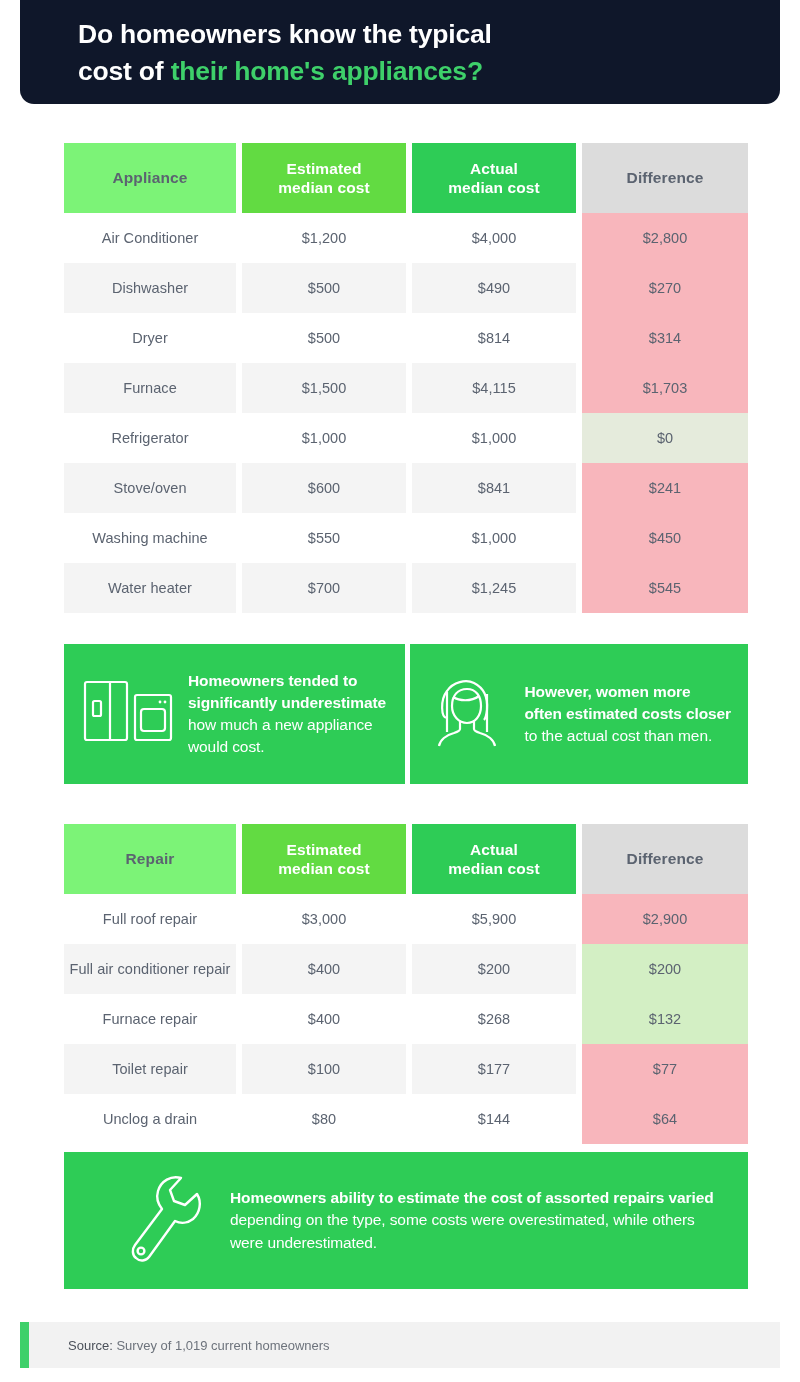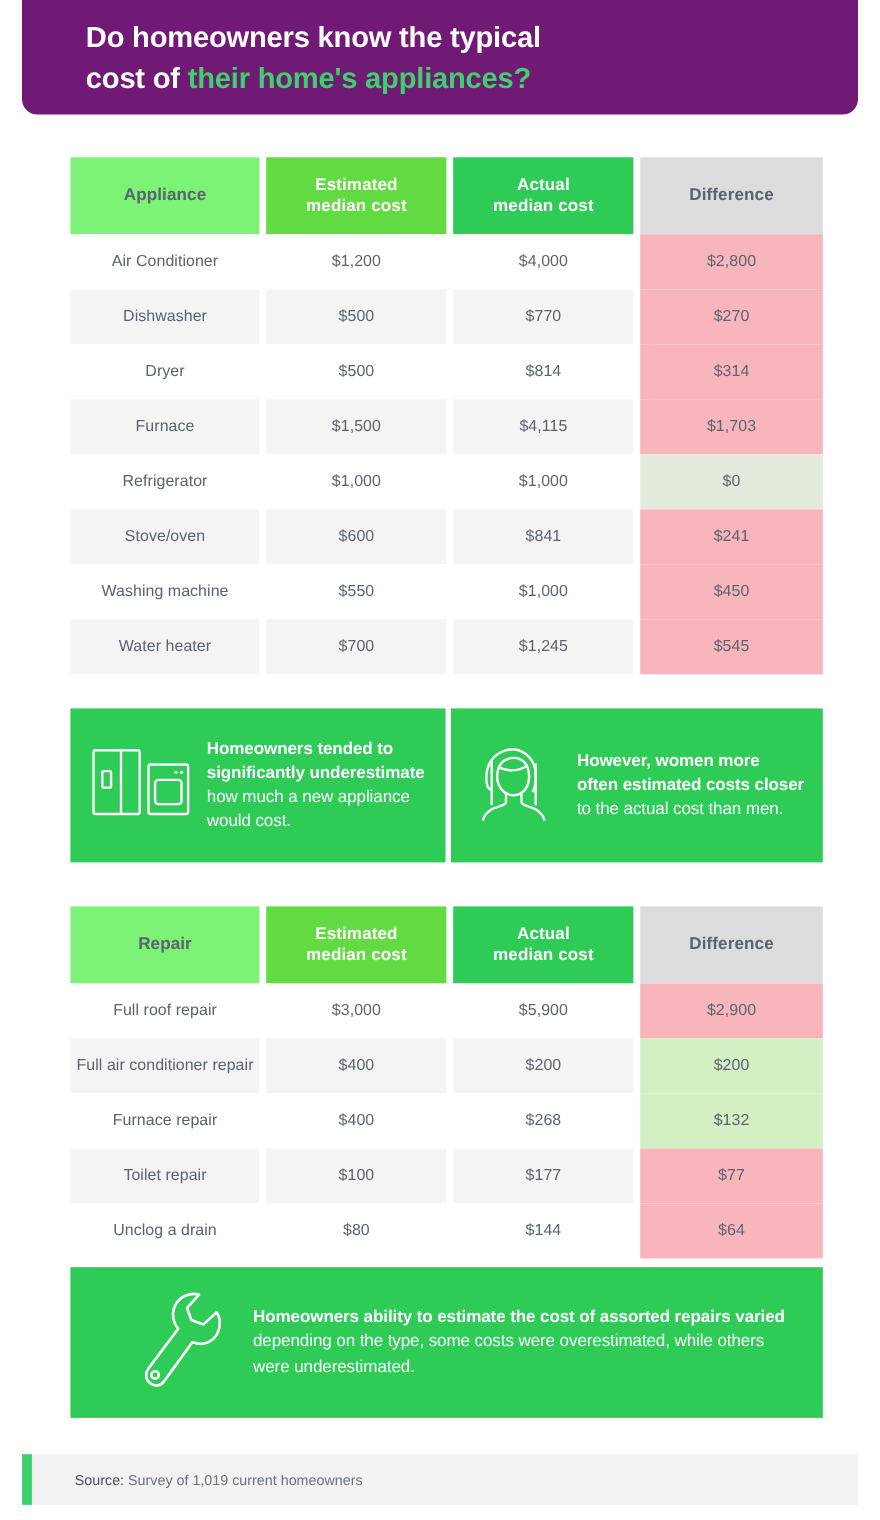--- a/index.html
+++ b/index.html
@@ -9,21 +9,21 @@
     background: #ffffff;
     font-family: "Liberation Sans", sans-serif;
   }
   .page { position: relative; width: 800px; height: 1382px; overflow: hidden; }
 
   
   .title-banner {
     position: absolute;
     left: 20px; top: 0;
     width: 760px; height: 104px;
-    background: #701a75;
+    background: #0f172a;
     border-radius: 0 0 14px 14px;
     padding: 16px 0 0 58px;
   }
   .title-text {
     font-size: 26.5px;
     font-weight: bold;
     line-height: 1.38;
     color: #ffffff;
     letter-spacing: -0.2px;
   }
@@ -150,21 +150,21 @@
           <td class="spacer-col"></td>
           <td>$4,000</td>
           <td class="spacer-col"></td>
           <td class="cell-diff diff-neg">$2,800</td>
         </tr>
         <tr class="row-even">
           <td>Dishwasher</td>
           <td class="spacer-col"></td>
           <td>$500</td>
           <td class="spacer-col"></td>
-          <td>$770</td>
+          <td>$490</td>
           <td class="spacer-col"></td>
           <td class="cell-diff diff-neg">$270</td>
         </tr>
         <tr class="row-odd">
           <td>Dryer</td>
           <td class="spacer-col"></td>
           <td>$500</td>
           <td class="spacer-col"></td>
           <td>$814</td>
           <td class="spacer-col"></td>

